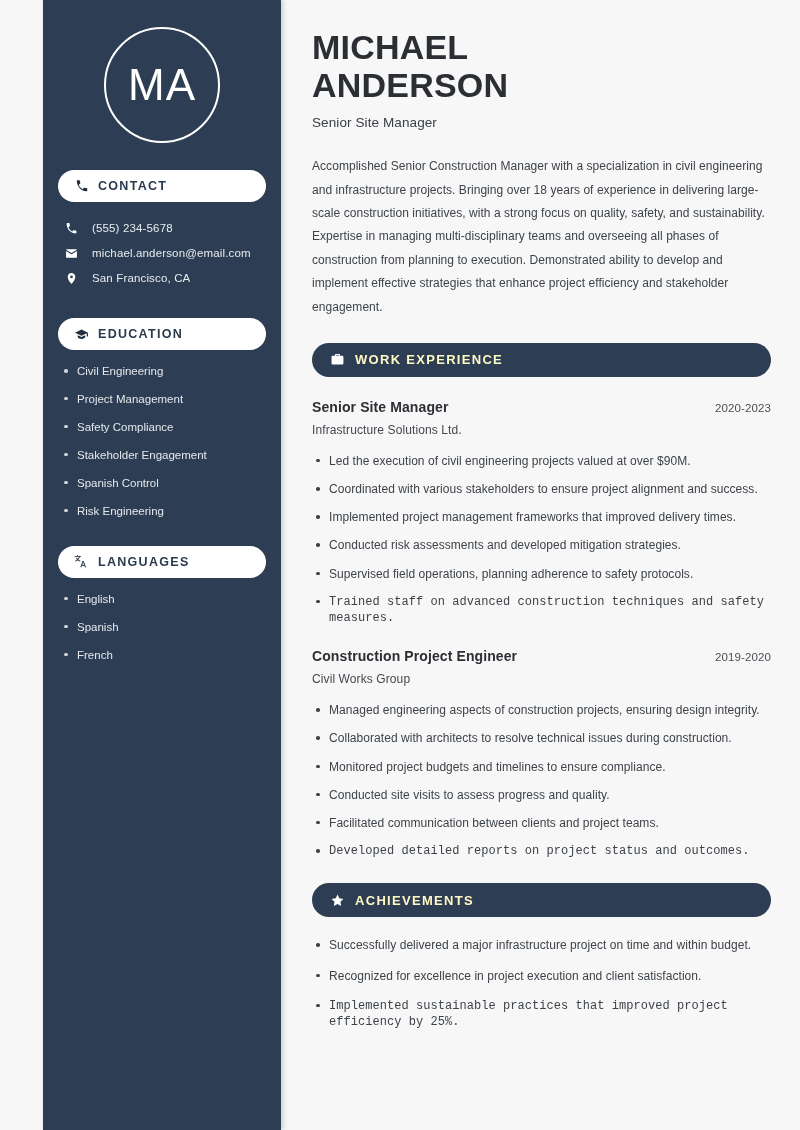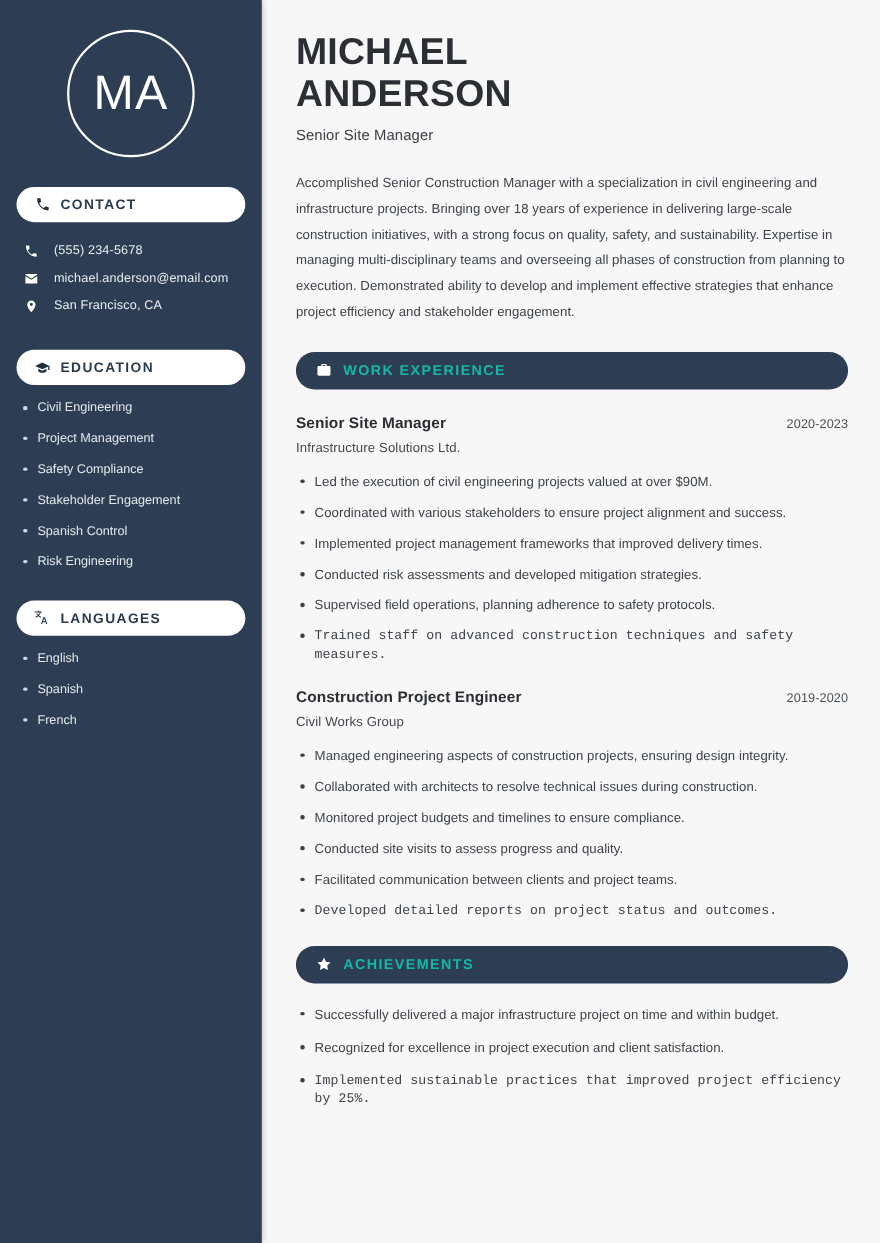--- a/index.html
+++ b/index.html
@@ -13,20 +13,21 @@
     -webkit-font-smoothing: antialiased;
   }
 
   .page {
     position: relative;
     width: 800px;
     height: 1130px;
     display: flex;
     background: #f7f7f8;
     overflow: hidden;
+    padding-left: 43px;
   }
 
   
   .sidebar {
     width: 238px;
     flex: 0 0 238px;
     background: #2d3e54;
     color: #ffffff;
     padding: 0 15px;
     position: relative;
@@ -195,21 +196,21 @@
   .sec-bar .sec-icon {
     width: 15px;
     height: 15px;
     display: inline-flex;
     align-items: center;
     justify-content: center;
     color: #ffffff;
   }
   .sec-bar .sec-icon svg { display: block; fill: currentColor; }
   .sec-bar .sec-label {
-    color: #14b8a6;
+    color: #fef9c3;
     font-size: 13px;
     font-weight: 700;
     letter-spacing: 1.3px;
   }
 
   .job { margin-top: 22px; }
   .job-head {
     display: flex;
     align-items: baseline;
     justify-content: space-between;

